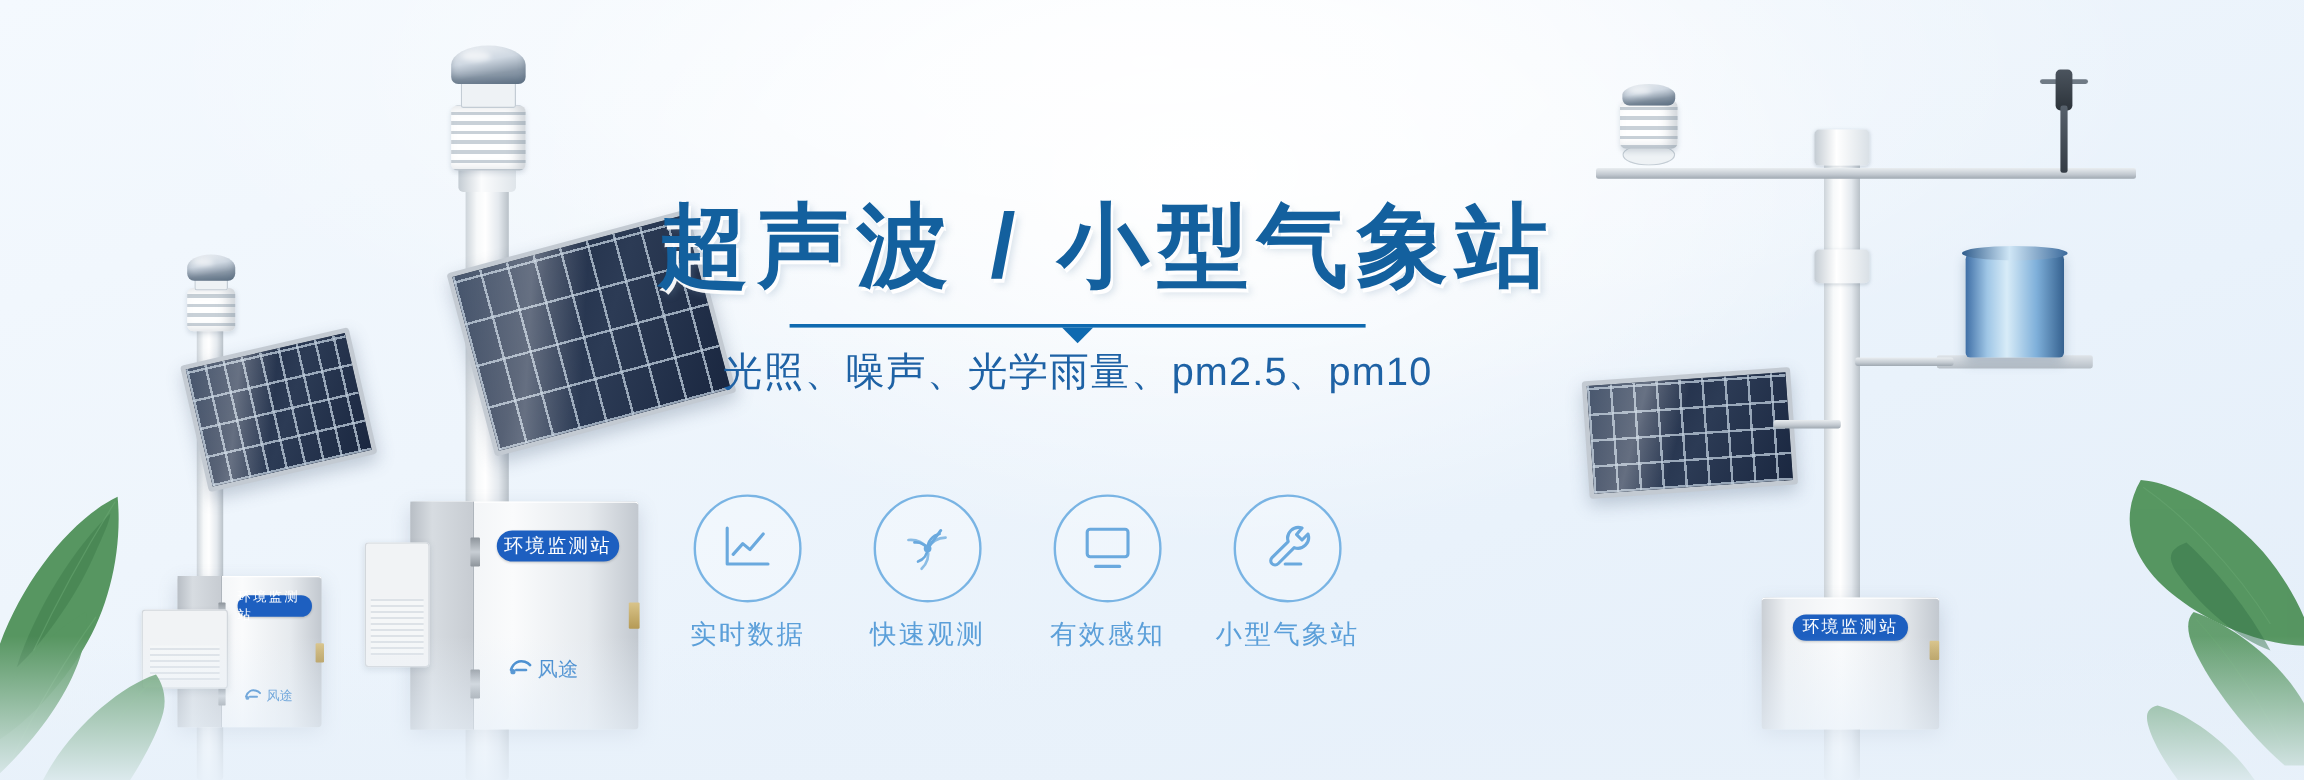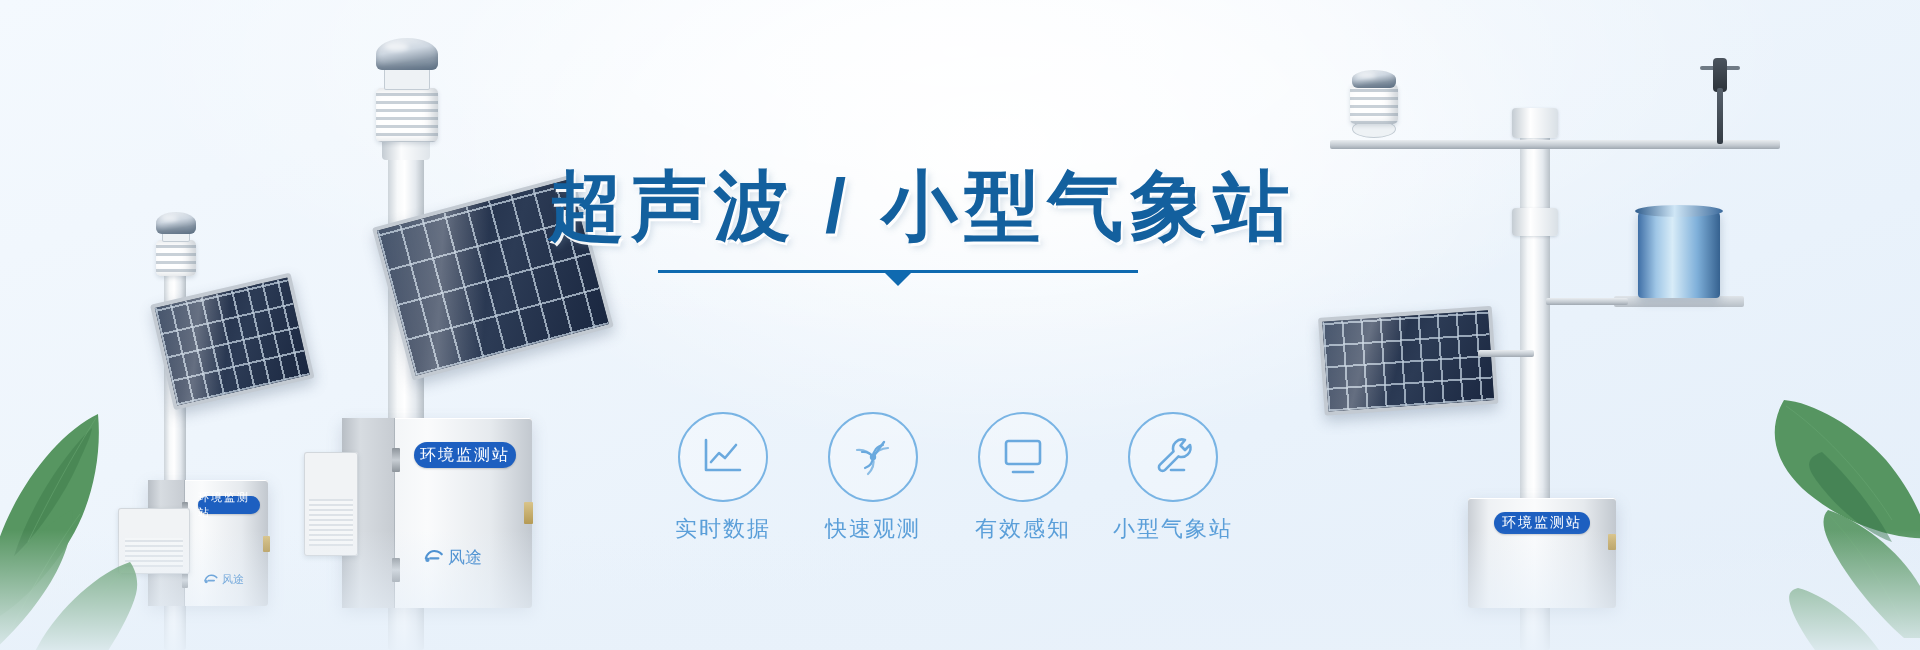--- a/index.html
+++ b/index.html
@@ -43,21 +43,21 @@
   }
   .sub{
     margin-top:14px;font-size:33px;line-height:52px;color:#1e62a5;letter-spacing:1px;
     white-space:nowrap;
   }
   .sub.l2{margin-top:4px;}
 
   
   .features{
     position:absolute;left:548px;top:412px;width:700px;
-    display:flex;justify-content:flex-end;
+    display:flex;justify-content:flex-start;
   }
   .feature{width:150px;display:flex;flex-direction:column;align-items:center;}
   .fcircle{
     width:86px;height:86px;border-radius:50%;border:2px solid #79b4e4;
     display:flex;align-items:center;justify-content:center;
     background:rgba(255,255,255,.25);
   }
   .fcircle svg{display:block;}
   .flabel{margin-top:12px;font-size:22px;color:#5b9fd9;letter-spacing:2px;white-space:nowrap;}
 
@@ -288,20 +288,21 @@
   </div>
 
   <div class="text-block">
     <div class="headline">超声波 / 小型气象站</div>
 
     <div class="divider">
       <div class="bar"></div>
       <div class="tri"></div>
     </div>
 
+    <div class="sub l2">光照、噪声、光学雨量、pm2.5、pm10</div>
   </div>
 
   <div class="features">
 
     <div class="feature">
       <div class="fcircle">
         <svg width="48" height="44" viewBox="0 0 48 44" aria-hidden="true">
           <path d="M7 5v30h34" fill="none" stroke="#6aa9de" stroke-width="2.6" stroke-linecap="round" stroke-linejoin="round"></path>
           <path d="M12 27l8-9 6 5 11-13" fill="none" stroke="#6aa9de" stroke-width="2.6" stroke-linecap="round" stroke-linejoin="round"></path>
         </svg>

